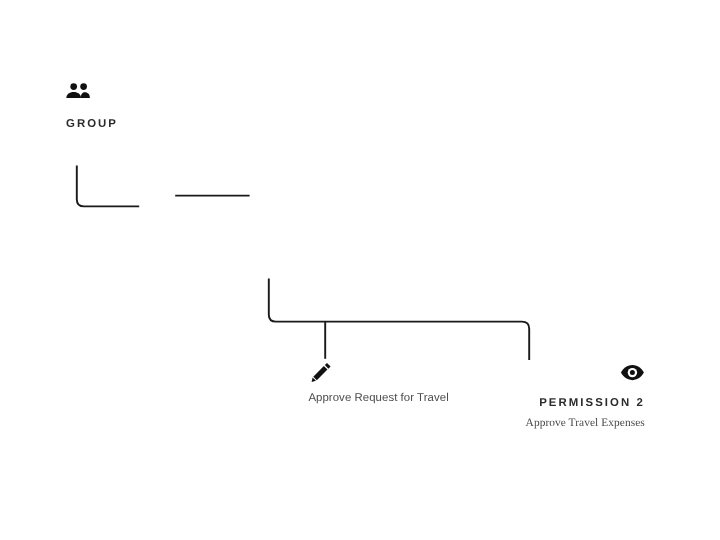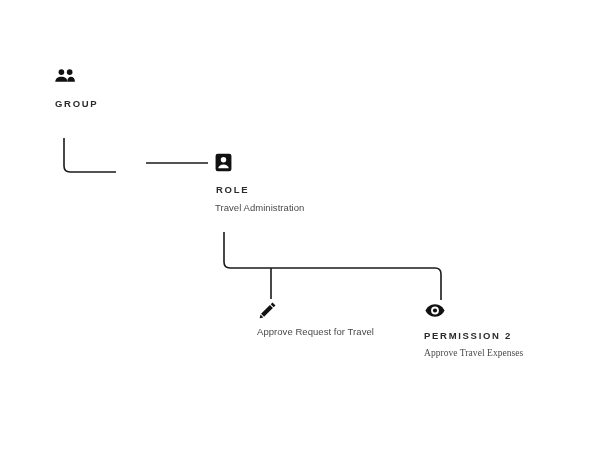--- a/index.html
+++ b/index.html
@@ -60,21 +60,21 @@
   #node-user    .node-label { margin-top: 12px; margin-left: 0px; }
 
   #node-role    { left: 215px; top: 153px; }
   #node-role    .node-label { margin-top: 12px; margin-left: 1px; }
   #node-role    .node-desc  { margin-top: 7px; margin-left: 0px; }
 
   #node-perm-1  { left: 259px; top: 301px; }
   #node-perm-1  .node-label { margin-top: 13px; margin-left: -2px; }
   #node-perm-1  .node-desc  { margin-top: 7px; margin-left: -2px; text-align: center; }
 
-  #node-perm-2  { left: 425px; top: 303px; }
+  #node-perm-2  { left: 439px; top: 303px; text-align: right; }
   #node-perm-2  .node-label { margin-top: 12px; margin-left: -1px; }
   #node-perm-2  .node-desc  { margin-top: 7px; margin-left: -1px; font-family: Liberation Serif, serif; }
 </style>
 </head>
 <body>
 
 <div id="canvas">
 
   <svg id="connectors" viewBox="0 0 600 450" width="600" height="450" aria-hidden="true">
     <g fill="none" stroke="#1a1a1a" stroke-width="1.6" stroke-linecap="butt">
@@ -95,31 +95,20 @@
         <circle cx="8" cy="4.6" r="3.1" fill="#111111"></circle>
         <circle cx="17.2" cy="4.6" r="3.1" fill="#111111"></circle>
         <path d="M1.2,15.2 C1.2,11.6 4.2,9.6 8,9.6 C11.8,9.6 14.8,11.6 14.8,15.2 Z" fill="#111111"></path>
         <path d="M14.6,15.2 C14.6,12.2 15.6,9.8 18.4,9.8 C21.2,9.8 23,11.8 23,15.2 Z" fill="#111111"></path>
       </svg>
     </span>
     <span class="node-label">GROUP</span>
   </div>
 
 
-  <div class="node" id="node-role">
-    <span class="node-icon">
-      <svg width="17" height="19" viewBox="0 0 18 20">
-        <rect x="0.6" y="0.8" width="16.8" height="18.4" rx="2.4" fill="#111111"></rect>
-        <circle cx="9" cy="7.2" r="2.9" fill="#ffffff"></circle>
-        <path d="M3.3,16.2 C3.9,13.4 6.2,12.1 9,12.1 C11.8,12.1 14.1,13.4 14.7,16.2 Z" fill="#ffffff"></path>
-      </svg>
-    </span>
-    <span class="node-label">ROLE</span>
-    <span class="node-desc">Travel Administration</span>
-  </div>
 
   <div class="node" id="node-perm-1">
     <span class="node-icon">
       <svg width="18" height="18" viewBox="0 0 20 20">
         <path d="M15.0,1.6 L18.3,4.9 L16.3,6.9 L13.0,3.6 Z" fill="#111111"></path>
         <path d="M12.1,4.5 L15.4,7.8 L5.6,17.6 L2.3,14.3 Z" fill="#111111"></path>
         <path d="M1.7,15.1 L4.8,18.2 L0.7,19.2 Z" fill="#111111"></path>
       </svg>
     </span>
     <span class="node-desc">Approve Request for Travel</span>

